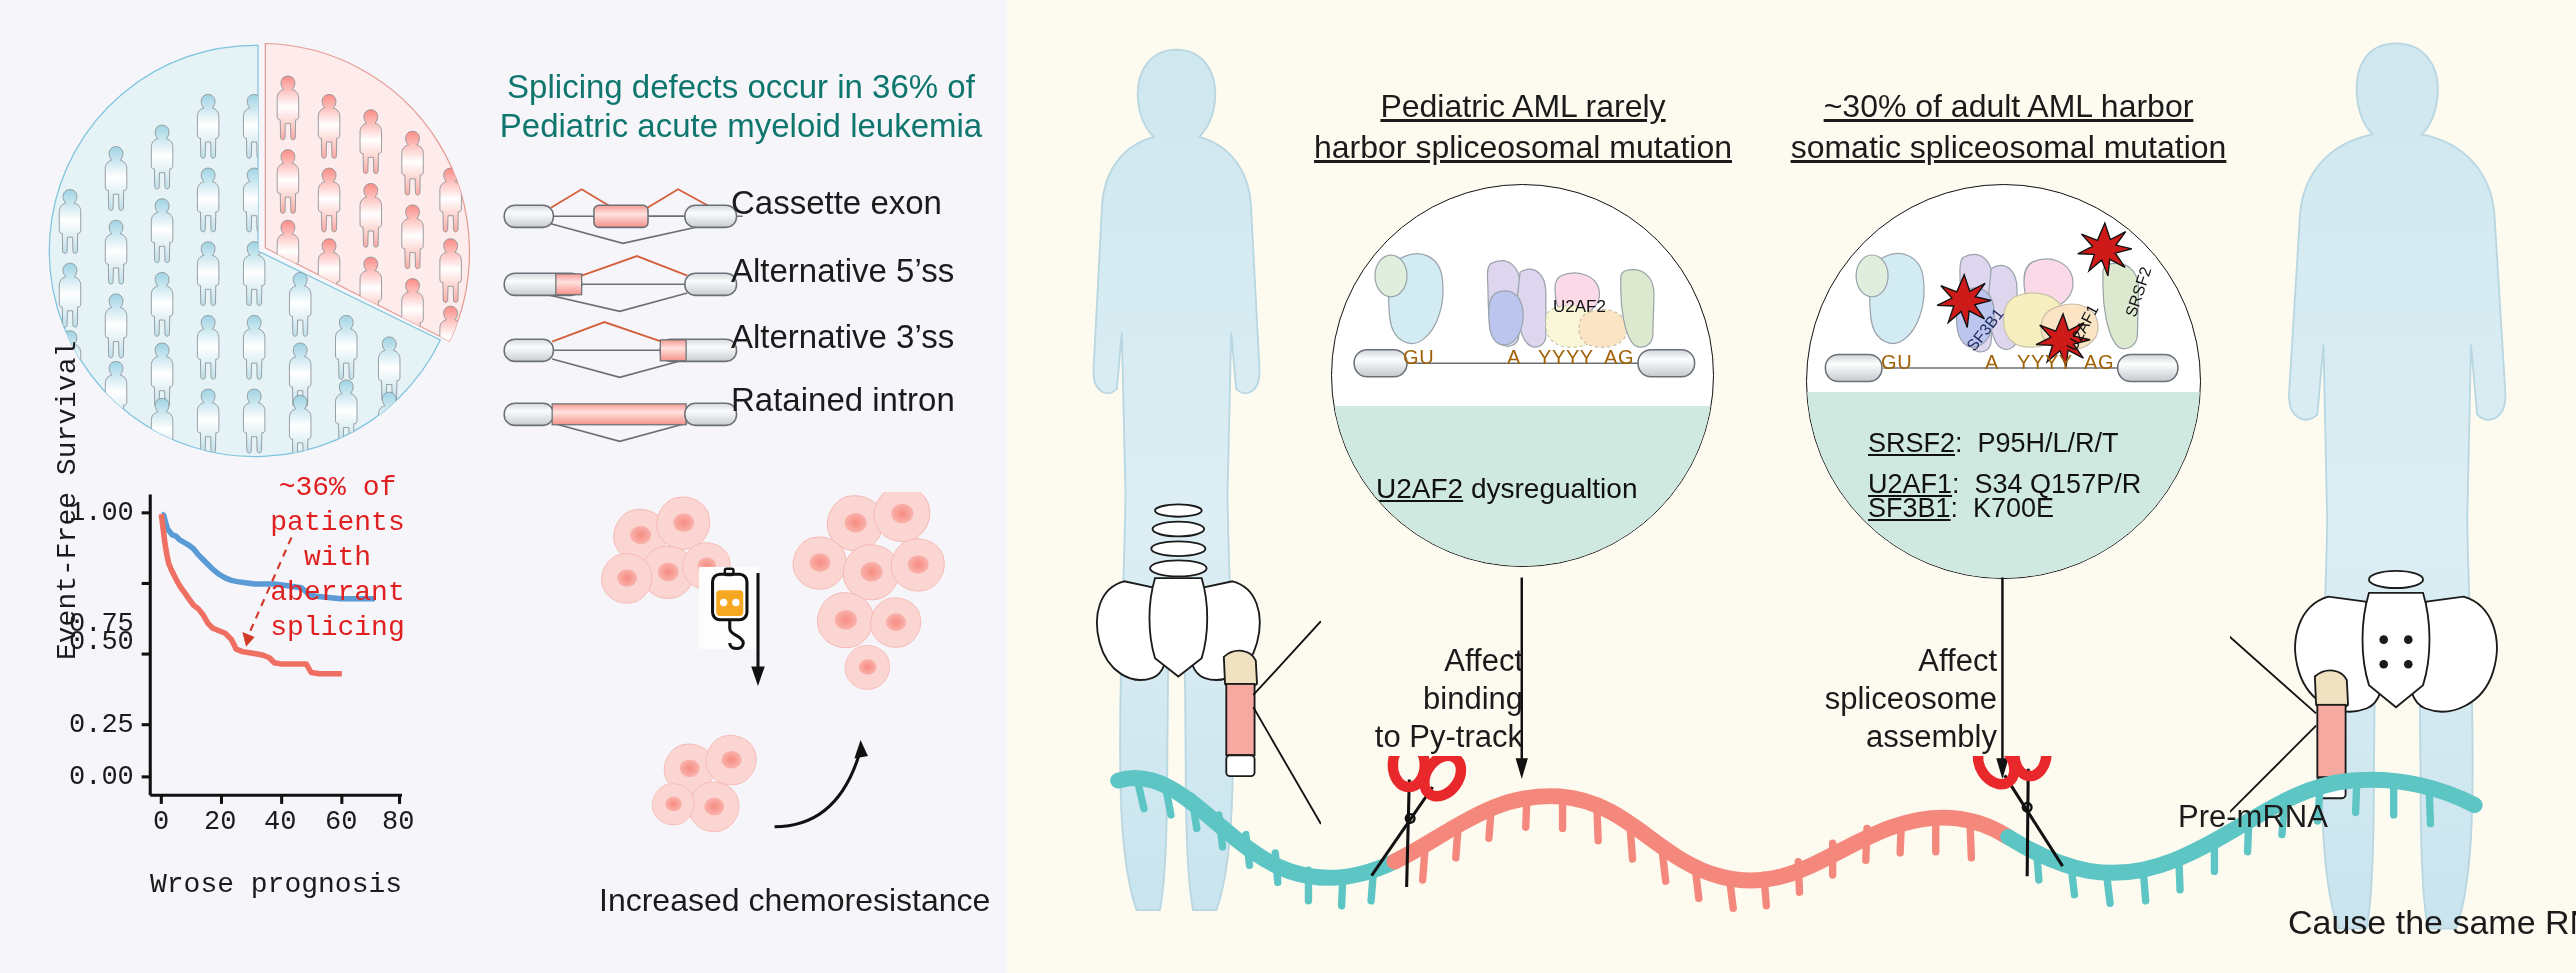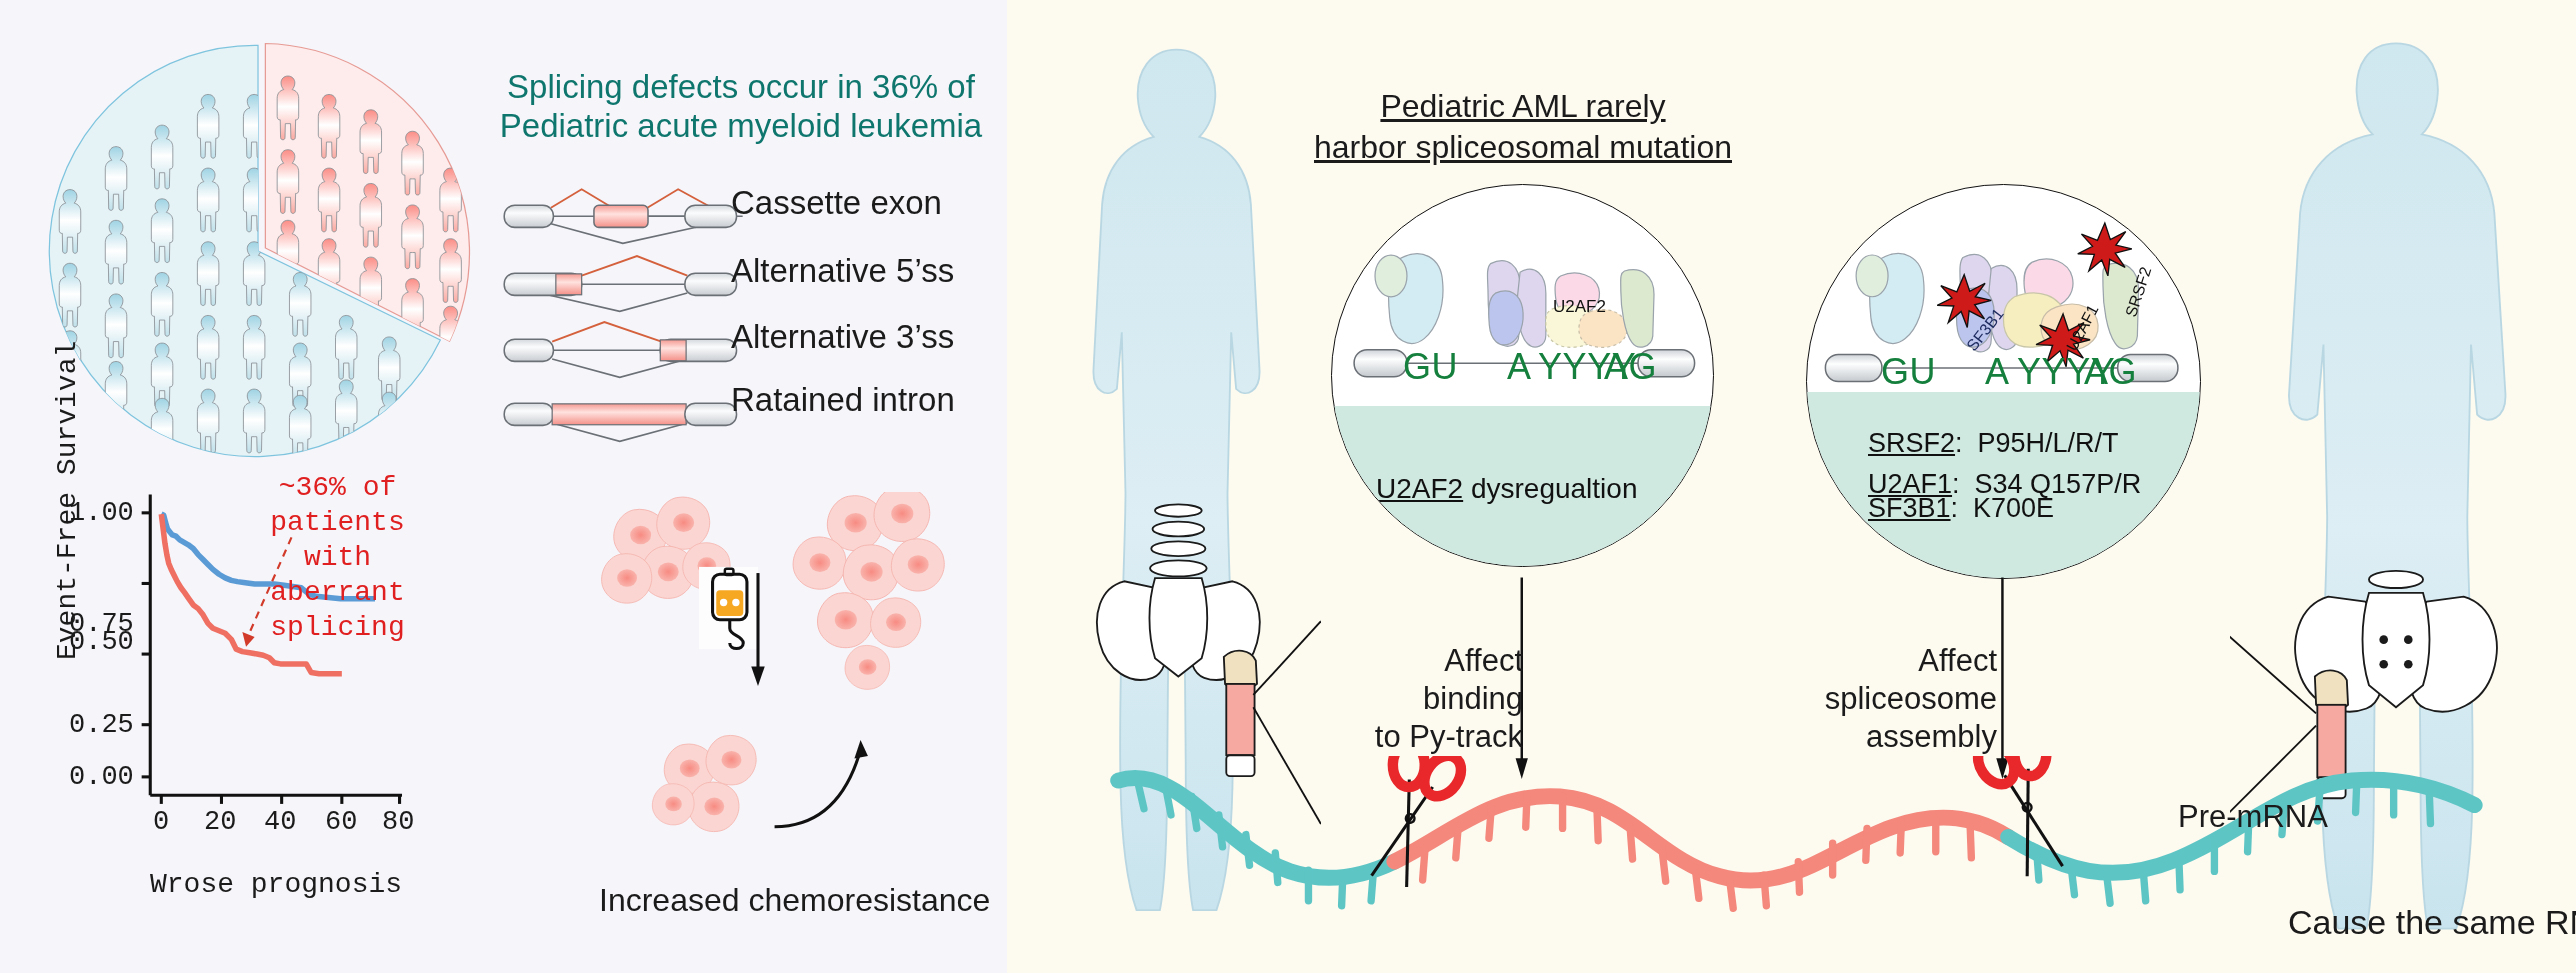--- a/index.html
+++ b/index.html
@@ -33,21 +33,21 @@
   .therapy-label{position:absolute;left:716px;top:648px;font-size:29.5px;color:#1b1b1b;line-height:1.2;}
   .chemo-label{position:absolute;left:599px;top:882px;font-size:32px;color:#1b1b1b;white-space:nowrap;}
 
   
   .rhead{position:absolute;font-size:32px;color:#1b1b1b;text-align:center;line-height:1.28;white-space:pre-line;text-decoration:underline;}
 
   
   .circ{position:absolute;border-radius:50%;overflow:hidden;border:1.8px solid #111;background:#fff;}
   .circ-bottom{position:absolute;left:0;right:0;bottom:0;background:#cfe8e0;}
 
-  .gene-line{position:absolute;font-size:36px;color:#15803d;letter-spacing:0.6px;white-space:nowrap;}
+  .gene-line{position:absolute;font-size:20px;color:#a16207;letter-spacing:0.6px;white-space:nowrap;}
   .mut-line{position:absolute;font-size:27px;color:#111;white-space:nowrap;}
   .mut-gene{text-decoration:underline;}
   .u2af2-cap{position:absolute;font-size:28px;color:#111;white-space:nowrap;}
 
   .prot-lbl{position:absolute;font-size:13.5px;color:#111;white-space:nowrap;}
 
   
   .flow-lbl{position:absolute;font-size:31px;color:#1b1b1b;line-height:1.22;white-space:pre-line;}
   .premrna{position:absolute;left:1171px;top:799px;font-size:31px;color:#1b1b1b;}
   .caption{position:absolute;left:1281px;top:903px;font-size:34px;color:#1b1b1b;white-space:nowrap;}
@@ -506,20 +506,22 @@
         <path d="M138,1060 C156,1044 182,1048 190,1066 L192,1106 L166,1126 L140,1106 Z" fill="#f0e2c0" stroke="#1b1b1b" stroke-width="3"></path>
         <rect x="142" y="1106" width="46" height="118" fill="#f5a9a0" stroke="#1b1b1b" stroke-width="3"></rect>
         <rect x="142" y="1224" width="46" height="34" rx="6" fill="#fff" stroke="#1b1b1b" stroke-width="3"></rect>
       </g>
       <line x1="140" y1="1120" x2="-40" y2="960" stroke="#111" stroke-width="3"></line>
       <line x1="140" y1="1140" x2="-40" y2="1320" stroke="#111" stroke-width="3"></line>
     </svg>
 
     <div class="rhead" style="left:301px;top:86px;width:430px;">Pediatric AML rarely
 harbor spliceosomal mutation</div>
+    <div class="rhead" style="left:768px;top:86px;width:467px;">~30% of adult AML harbor
+somatic spliceosomal mutation</div>
 
     <div class="circ" style="left:324px;top:184px;width:381px;height:381px;">
       <div class="circ-bottom" style="height:160px;"></div>
       <svg style="position:absolute;left:0;top:0;" width="381" height="381" viewBox="0 0 620 620">
         <defs>
           <linearGradient id="exonC" x1="0" y1="0" x2="0" y2="1">
             <stop offset="0%" stop-color="#cfd3d8"></stop>
               <stop offset="35%" stop-color="#fdfefe"></stop>
             <stop offset="100%" stop-color="#c4c9ce"></stop>
             </linearGradient>

